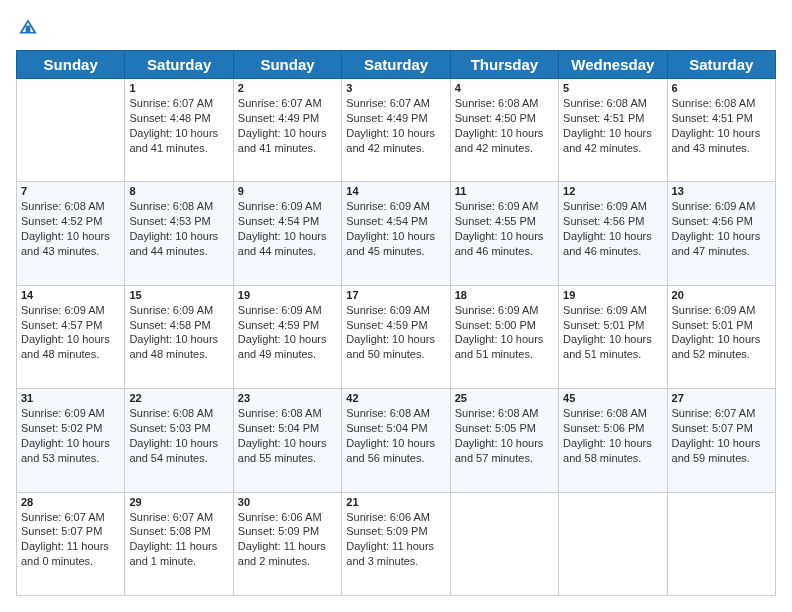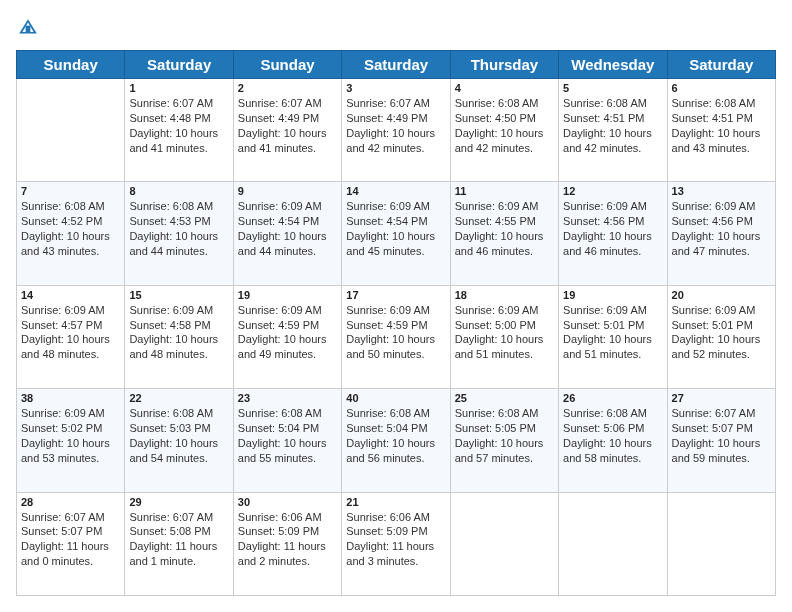--- a/index.html
+++ b/index.html
@@ -279,56 +279,56 @@
           <td>
             <span class="day-num">20</span>
             <div class="day-info" style="white-space: pre-line;">Sunrise: 6:09 AM
 Sunset: 5:01 PM
 Daylight: 10 hours
 and 52 minutes.</div>
           </td>
         </tr>
         <tr>
           <td>
-            <span class="day-num">38</span>
+            <span class="day-num">31</span>
             <div class="day-info" style="white-space: pre-line;">Sunrise: 6:09 AM
 Sunset: 5:02 PM
 Daylight: 10 hours
 and 53 minutes.</div>
           </td>
           <td>
             <span class="day-num">22</span>
             <div class="day-info" style="white-space: pre-line;">Sunrise: 6:08 AM
 Sunset: 5:03 PM
 Daylight: 10 hours
 and 54 minutes.</div>
           </td>
           <td>
             <span class="day-num">23</span>
             <div class="day-info" style="white-space: pre-line;">Sunrise: 6:08 AM
 Sunset: 5:04 PM
 Daylight: 10 hours
 and 55 minutes.</div>
           </td>
           <td>
-            <span class="day-num">40</span>
+            <span class="day-num">42</span>
             <div class="day-info" style="white-space: pre-line;">Sunrise: 6:08 AM
 Sunset: 5:04 PM
 Daylight: 10 hours
 and 56 minutes.</div>
           </td>
           <td>
             <span class="day-num">25</span>
             <div class="day-info" style="white-space: pre-line;">Sunrise: 6:08 AM
 Sunset: 5:05 PM
 Daylight: 10 hours
 and 57 minutes.</div>
           </td>
           <td>
-            <span class="day-num">26</span>
+            <span class="day-num">45</span>
             <div class="day-info" style="white-space: pre-line;">Sunrise: 6:08 AM
 Sunset: 5:06 PM
 Daylight: 10 hours
 and 58 minutes.</div>
           </td>
           <td>
             <span class="day-num">27</span>
             <div class="day-info" style="white-space: pre-line;">Sunrise: 6:07 AM
 Sunset: 5:07 PM
 Daylight: 10 hours

